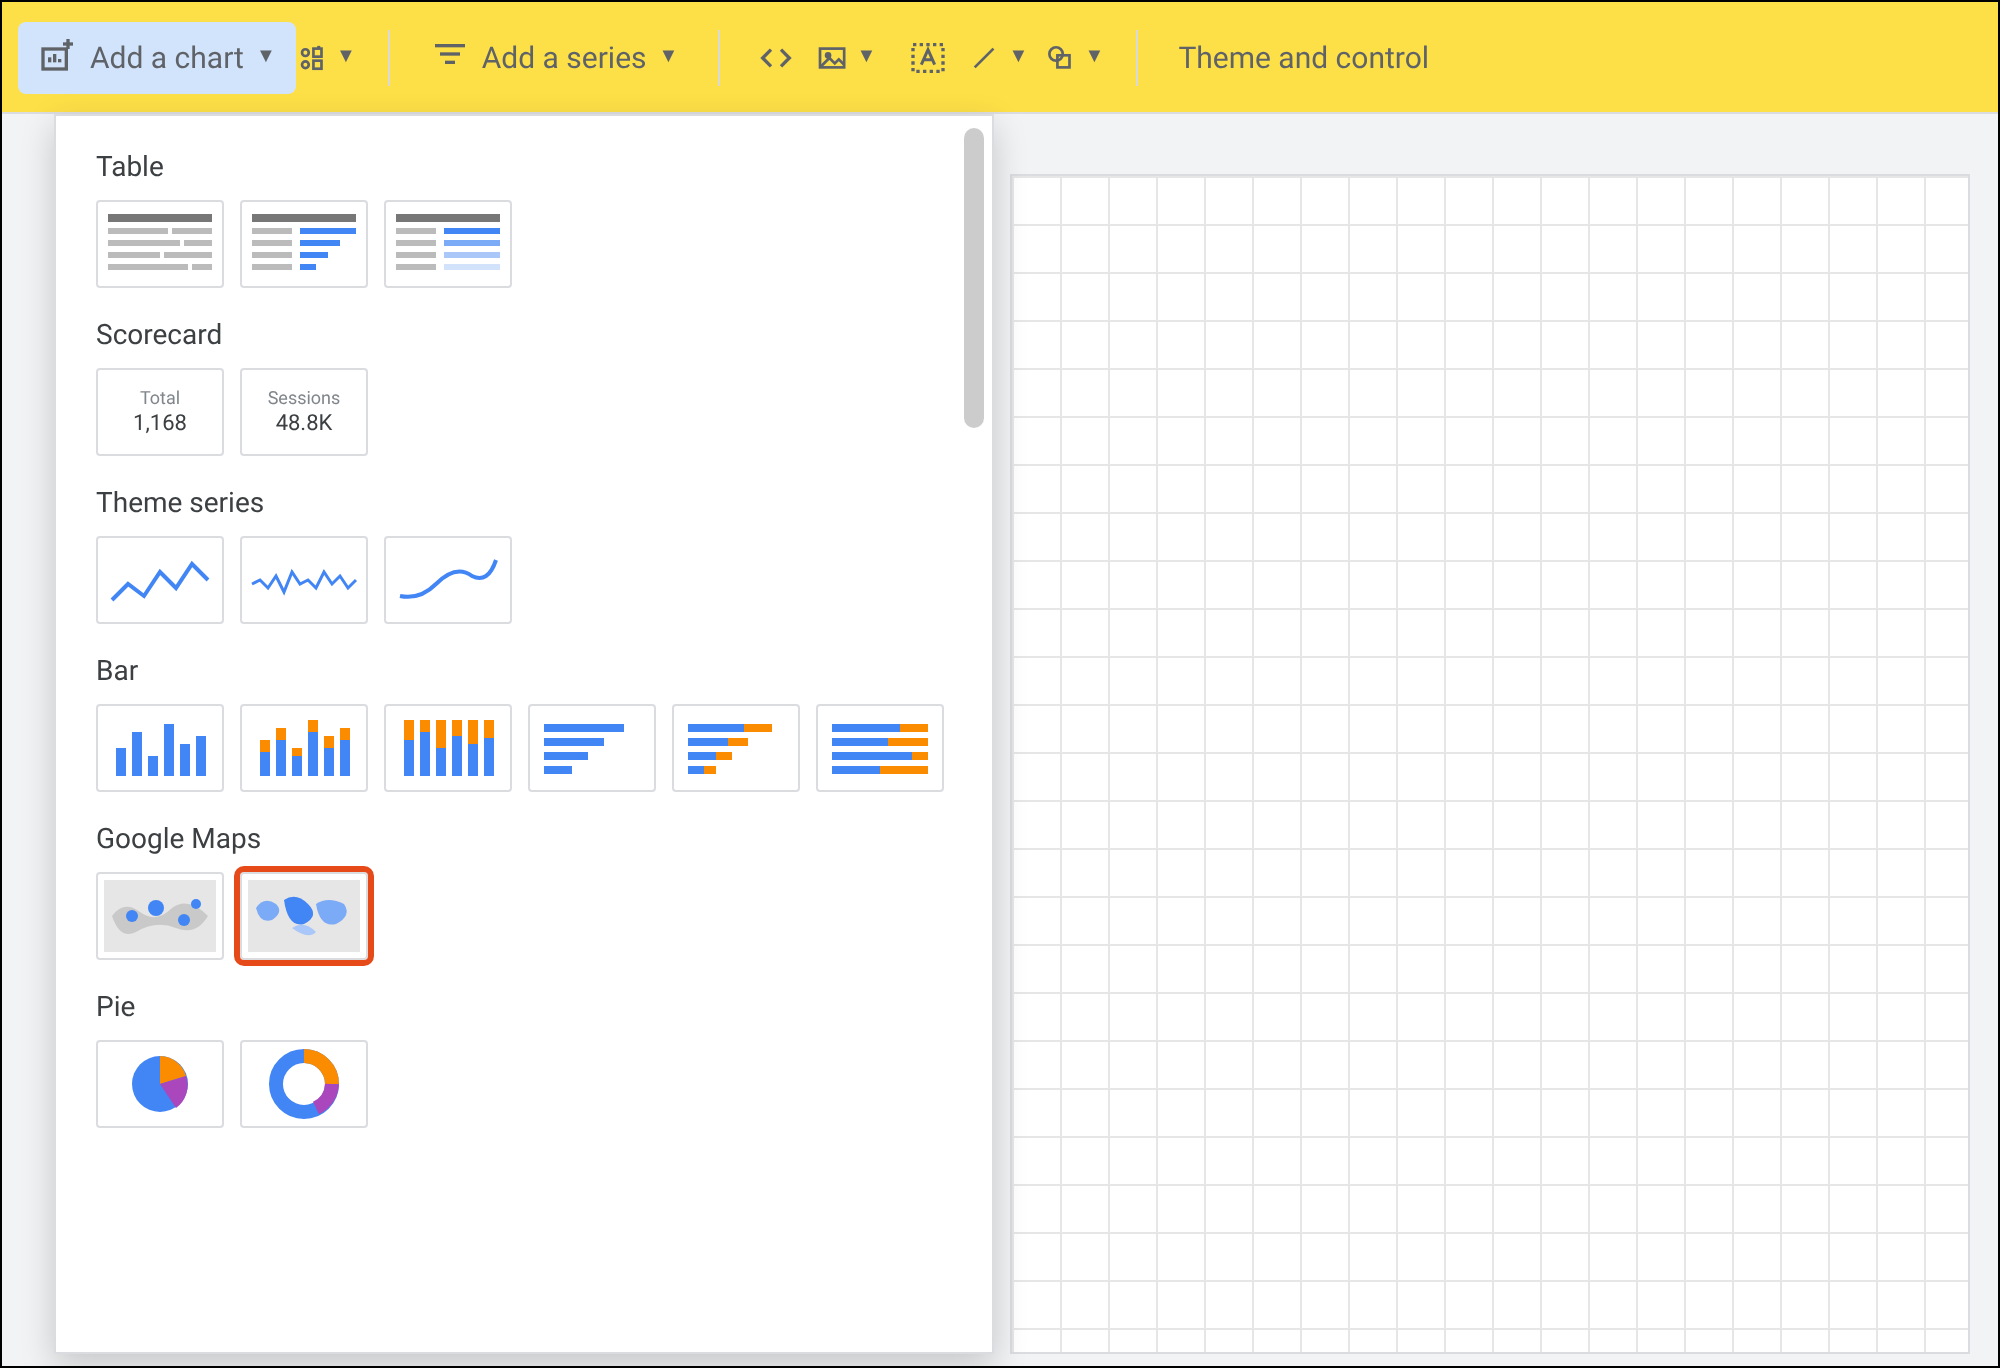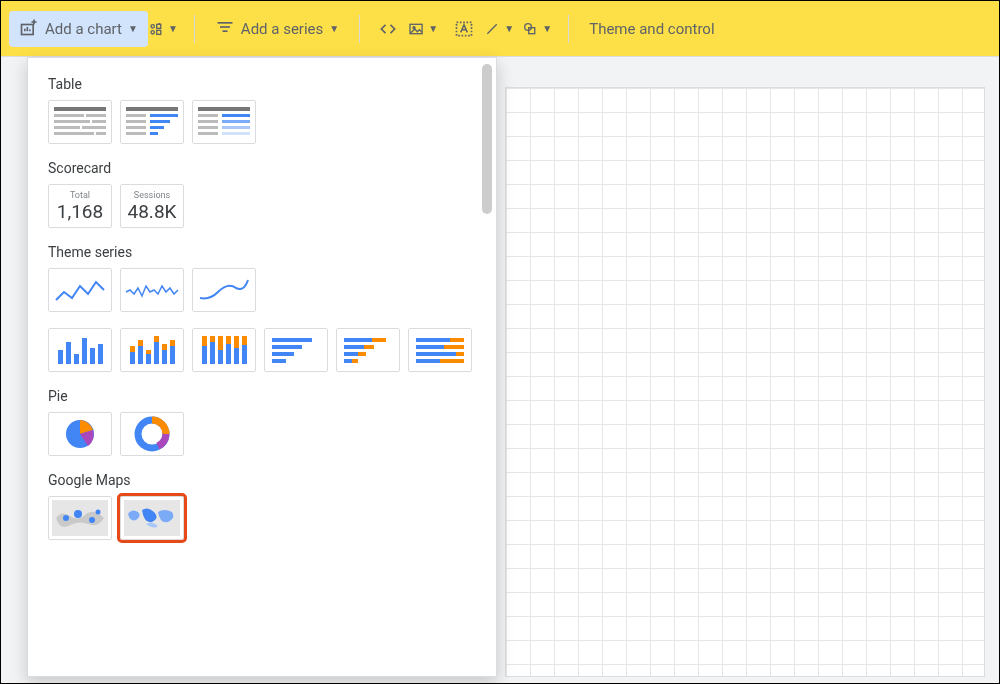--- a/index.html
+++ b/index.html
@@ -139,21 +139,21 @@
   .scorecard {
     width: 64px; height: 44px;
     border: 1px solid #dadce0;
     border-radius: 2px;
     display: flex; flex-direction: column;
     align-items: center; justify-content: center;
     padding: 4px 6px;
     cursor: pointer;
   }
   .scorecard .sc-label { font-size: 9px; color: #80868b; }
-  .scorecard .sc-value { font-size: 19px; color: #3c4043; }
+  .scorecard .sc-value { font-size: 11px; color: #3c4043; }
 
 </style>
 </head>
 <body>
 
 <div class="toolbar">
   <div class="tb-btn active">
     <span>
       <svg width="20" height="20" viewBox="0 0 24 24" fill="none" stroke="#5f6368" stroke-width="2">
         <rect x="3" y="9" width="14" height="12"></rect>
@@ -321,20 +321,21 @@
         </div>
         <div class="thumb">
           <svg width="56" height="36">
               <path d="M4 26 Q 14 28 22 20 Q 32 10 40 16 Q 48 20 52 8" fill="none" stroke="#4285f4" stroke-width="2"></path>
             </svg>
         </div>
       </div>
     </div>
 
     <div class="section">
+      <div class="section-title">Bar</div>
       <div class="thumb-row">
         <div class="thumb">
           <svg width="56" height="36">
             <rect x="6" y="18" width="5" height="14" fill="#4285f4"></rect>
             <rect x="14" y="10" width="5" height="22" fill="#4285f4"></rect>
             <rect x="22" y="22" width="5" height="10" fill="#4285f4"></rect>
             <rect x="30" y="6" width="5" height="26" fill="#4285f4"></rect>
             <rect x="38" y="16" width="5" height="16" fill="#4285f4"></rect>
             <rect x="46" y="12" width="5" height="20" fill="#4285f4"></rect>
           </svg>
@@ -402,40 +403,20 @@
             <rect x="4" y="20" width="40" height="4" fill="#4285f4"></rect>
               <rect x="44" y="20" width="8" height="4" fill="#fb8c00"></rect>
             <rect x="4" y="27" width="24" height="4" fill="#4285f4"></rect>
               <rect x="28" y="27" width="24" height="4" fill="#fb8c00"></rect>
           </svg>
         </div>
       </div>
     </div>
 
     <div class="section">
-      <div class="section-title">Pie</div>
-      <div class="thumb-row">
-        <div class="thumb">
-          <svg width="56" height="36" viewBox="0 0 56 36">
-            <circle cx="28" cy="18" r="14" fill="#4285f4"></circle>
-            <path d="M28 18 L28 4 A14 14 0 0 1 41 14 Z" fill="#fb8c00"></path>
-            <path d="M28 18 L41 14 A14 14 0 0 1 36 30 Z" fill="#ab47bc"></path>
-          </svg>
-        </div>
-        <div class="thumb">
-          <svg width="56" height="36" viewBox="0 0 56 36">
-            <circle cx="28" cy="18" r="14" fill="none" stroke="#4285f4" stroke-width="7"></circle>
-            <path d="M28 4 A14 14 0 0 1 42 18" fill="none" stroke="#fb8c00" stroke-width="7"></path>
-            <path d="M42 18 A14 14 0 0 1 34 30" fill="none" stroke="#ab47bc" stroke-width="7"></path>
-          </svg>
-        </div>
-      </div>
-    </div>
-
-    <div class="section">
       <div class="section-title">Google Maps</div>
       <div class="thumb-row">
         <div class="thumb">
           <svg width="56" height="36">
             <rect x="0" y="0" width="56" height="36" fill="#e6e6e6"></rect>
             <path d="M4 18 Q10 10 18 16 Q26 22 34 14 Q42 8 52 18 Q46 28 36 24 Q26 20 16 26 Q8 30 4 18" fill="#c9c9c9"></path>
             <circle cx="14" cy="18" r="3" fill="#4285f4"></circle>
             <circle cx="26" cy="14" r="4" fill="#4285f4"></circle>
             <circle cx="40" cy="20" r="3" fill="#4285f4"></circle>
             <circle cx="46" cy="12" r="2.5" fill="#4285f4"></circle>
@@ -446,15 +427,35 @@
             <rect x="0" y="0" width="56" height="36" fill="#e6e6e6"></rect>
             <path d="M4 14 Q8 8 14 12 Q18 16 12 20 Q6 22 4 14" fill="#7baaf7"></path>
             <path d="M18 10 Q24 6 30 12 Q36 18 28 22 Q20 24 18 10" fill="#4285f4"></path>
             <path d="M34 12 Q40 8 48 12 Q52 18 44 22 Q36 24 34 12" fill="#7baaf7"></path>
             <path d="M22 24 Q28 20 34 26 Q30 30 22 24" fill="#a9c7f9"></path>
           </svg>
         </div>
       </div>
     </div>
 
+    <div class="section">
+      <div class="section-title">Pie</div>
+      <div class="thumb-row">
+        <div class="thumb">
+          <svg width="56" height="36" viewBox="0 0 56 36">
+            <circle cx="28" cy="18" r="14" fill="#4285f4"></circle>
+            <path d="M28 18 L28 4 A14 14 0 0 1 41 14 Z" fill="#fb8c00"></path>
+            <path d="M28 18 L41 14 A14 14 0 0 1 36 30 Z" fill="#ab47bc"></path>
+          </svg>
+        </div>
+        <div class="thumb">
+          <svg width="56" height="36" viewBox="0 0 56 36">
+            <circle cx="28" cy="18" r="14" fill="none" stroke="#4285f4" stroke-width="7"></circle>
+            <path d="M28 4 A14 14 0 0 1 42 18" fill="none" stroke="#fb8c00" stroke-width="7"></path>
+            <path d="M42 18 A14 14 0 0 1 34 30" fill="none" stroke="#ab47bc" stroke-width="7"></path>
+          </svg>
+        </div>
+      </div>
+    </div>
+
 
   </div>
 </div>
 
 </body></html>

